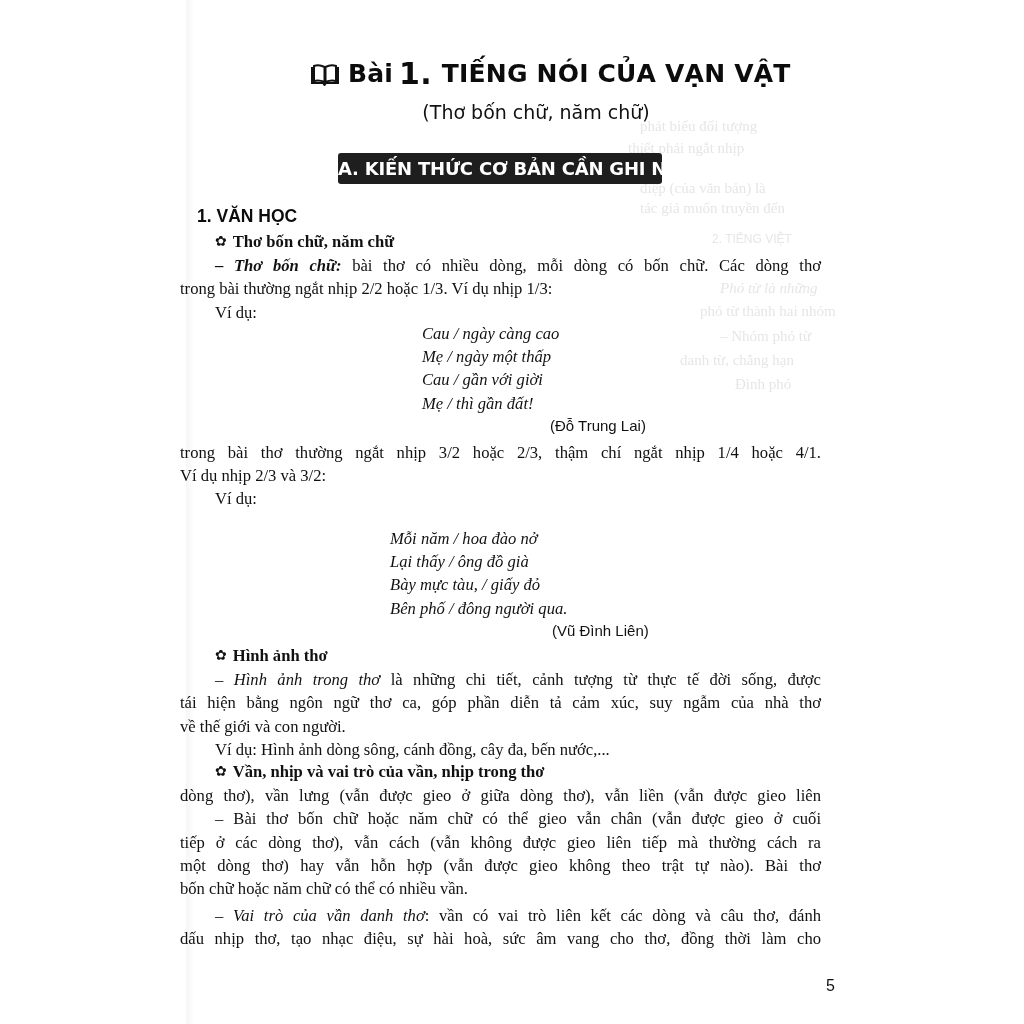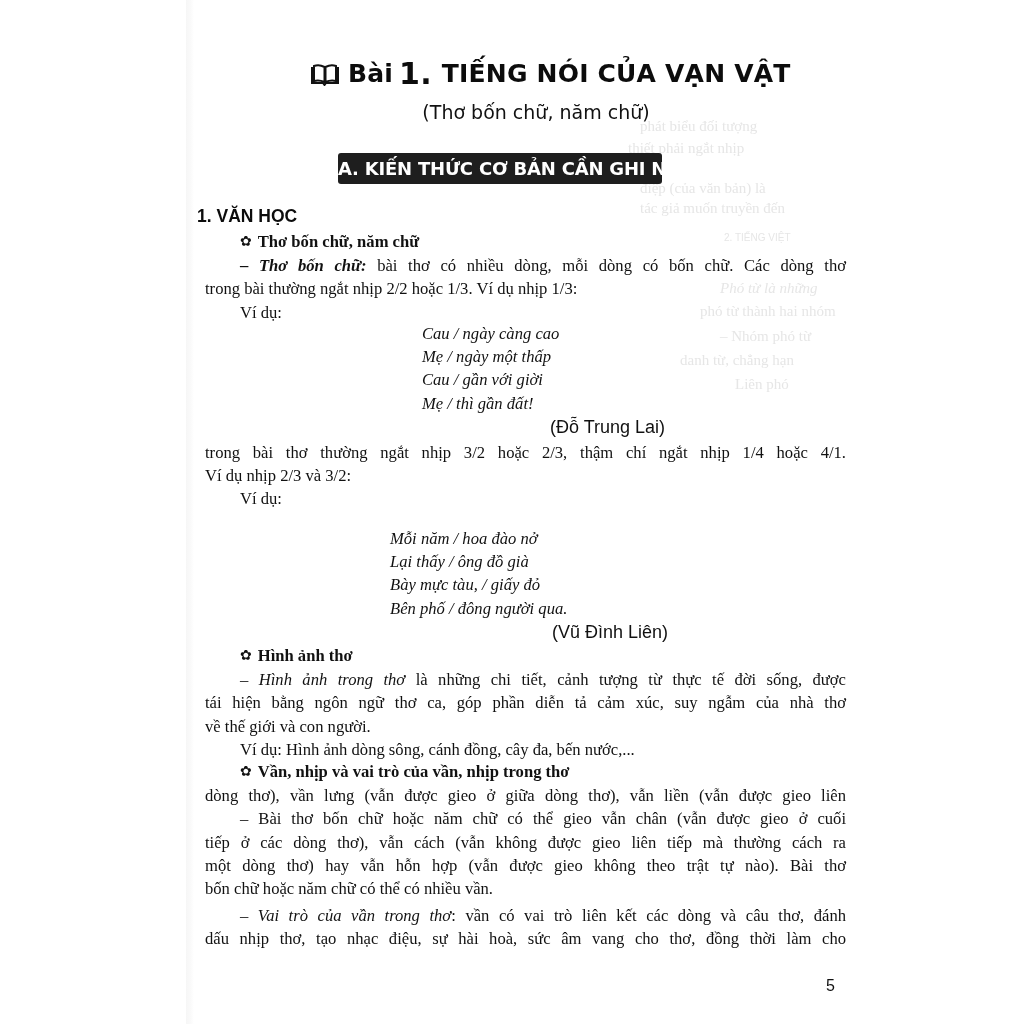--- a/index.html
+++ b/index.html
@@ -84,21 +84,21 @@
       position: absolute;
       left: 197px;
       top: 206px;
       font-family: "Liberation Sans", sans-serif;
       font-weight: bold;
       font-size: 17.5px;
       color: #0c0c0c;
     }
     .text-block {
       position: absolute;
-      left: 205px;
+      left: 180px;
       width: 641px;
       font-family: "Liberation Serif", serif;
       font-size: 16.6px;
       line-height: 23.2px;
       color: #111;
       text-align: justify;
     }
     .line {
       display: block;
       white-space: nowrap;
@@ -128,21 +128,21 @@
       left: 390px;
       font-family: "Liberation Serif", serif;
       font-style: italic;
       font-size: 16.6px;
       line-height: 23.2px;
       color: #111;
     }
     .author {
       position: absolute;
       font-family: "Liberation Sans", sans-serif;
-      font-size: 18px;
+      font-size: 15px;
       color: #111;
       white-space: nowrap;
     }
     .page-number {
       position: absolute;
       left: 826px;
       top: 977px;
       font-family: "Liberation Sans", sans-serif;
       font-size: 16px;
       color: #111;
@@ -152,26 +152,26 @@
 </head>
 <body>
 
 <div class="page-shadow"></div>
 
 <div>
   <div class="bleed" style="left:640px;top:118px;">phát biểu đối tượng</div>
   <div class="bleed" style="left:628px;top:140px;">thiết phải ngắt nhịp</div>
   <div class="bleed" style="left:640px;top:180px;">điệp (của văn bản) là</div>
   <div class="bleed" style="left:640px;top:200px;">tác giả muốn truyền đến</div>
-  <div class="bleed" style="left:712px;top:232px;font-family:'Liberation Sans',sans-serif;font-size:10px;margin-left:12px;">2. TIẾNG VIỆT</div>
+  <div class="bleed" style="left:712px;top:232px;font-family:'Liberation Sans',sans-serif;font-size:12px;">2. TIẾNG VIỆT</div>
   <div class="bleed" style="left:720px;top:280px;font-style:italic;">Phó từ là những</div>
   <div class="bleed" style="left:700px;top:303px;">phó từ thành hai nhóm</div>
   <div class="bleed" style="left:720px;top:328px;">– Nhóm phó từ</div>
   <div class="bleed" style="left:680px;top:352px;">danh từ, chẳng hạn</div>
-  <div class="bleed" style="left:735px;top:376px;">Liên phó</div>
+  <div class="bleed" style="left:735px;top:376px;">Đình phó</div>
 </div>
 
 <div class="title">
   <span class="book-icon">
     <svg width="30" height="22" viewBox="0 0 30 22">
       <path d="M2 3 L2 19 L13 19 L14.5 21 L16 19 L28 19 L28 3" fill="none" stroke="#111" stroke-width="2"></path>
       <path d="M4 2 Q9 0 14.5 3 L14.5 18 Q9 15.5 4 17 Z" fill="#fff" stroke="#111" stroke-width="2"></path>
       <path d="M26 2 Q21 0 15.5 3 L15.5 18 Q21 15.5 26 17 Z" fill="#fff" stroke="#111" stroke-width="2"></path>
     </svg>
   </span>
@@ -234,18 +234,18 @@
 <div class="text-block" style="top:760px;">
   <span class="line indent subhead">
     <span class="flower">✿</span><span>Vần, nhịp và vai trò của vần, nhịp trong thơ</span>
   </span>
   <span class="justify-line">dòng thơ), vần lưng (vẫn được gieo ở giữa dòng thơ), vẫn liền (vẫn được gieo liên</span>
   <span class="justify-line indent">– Bài thơ bốn chữ hoặc năm chữ có thể gieo vẫn chân (vẫn được gieo ở cuối</span>
   <span class="justify-line">tiếp ở các dòng thơ), vẫn cách (vẫn không được gieo liên tiếp mà thường cách ra</span>
   <span class="justify-line">một dòng thơ) hay vẫn hỗn hợp (vẫn được gieo không theo trật tự nào). Bài thơ</span>
   <span class="line">bốn chữ hoặc năm chữ có thể có nhiều vần.</span>
   <span class="justify-line indent" style="margin-top:4px;">
-    <span>–</span> <i>Vai trò của vần trong thơ</i><span>: vần có vai trò liên kết các dòng và câu thơ, đánh</span>
+    <span>–</span> <i>Vai trò của vần danh thơ</i><span>: vần có vai trò liên kết các dòng và câu thơ, đánh</span>
   </span>
   <span class="justify-line">dấu nhịp thơ, tạo nhạc điệu, sự hài hoà, sức âm vang cho thơ, đồng thời làm cho</span>
 </div>
 
 <div class="page-number">5</div>
 
 </body></html>

